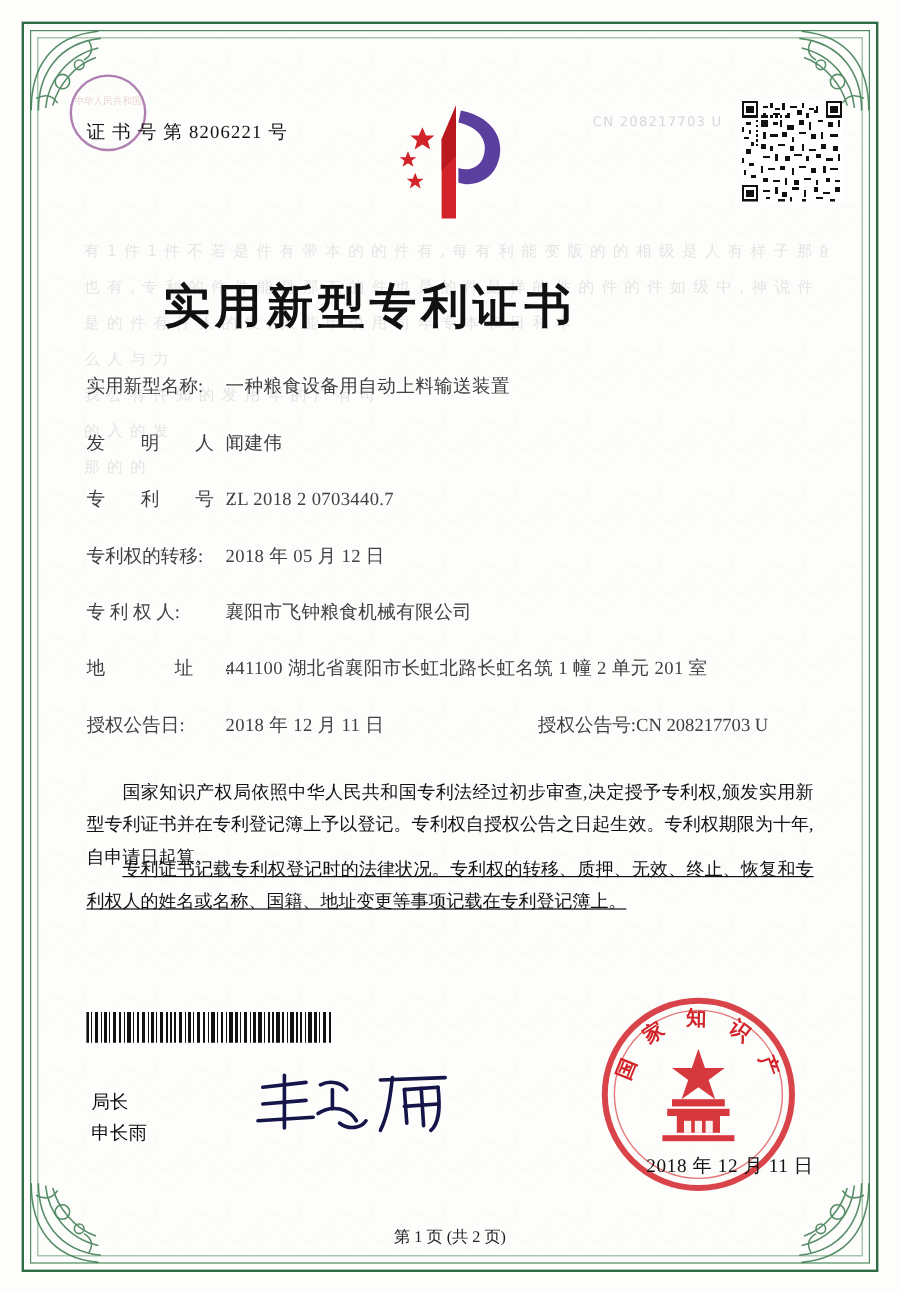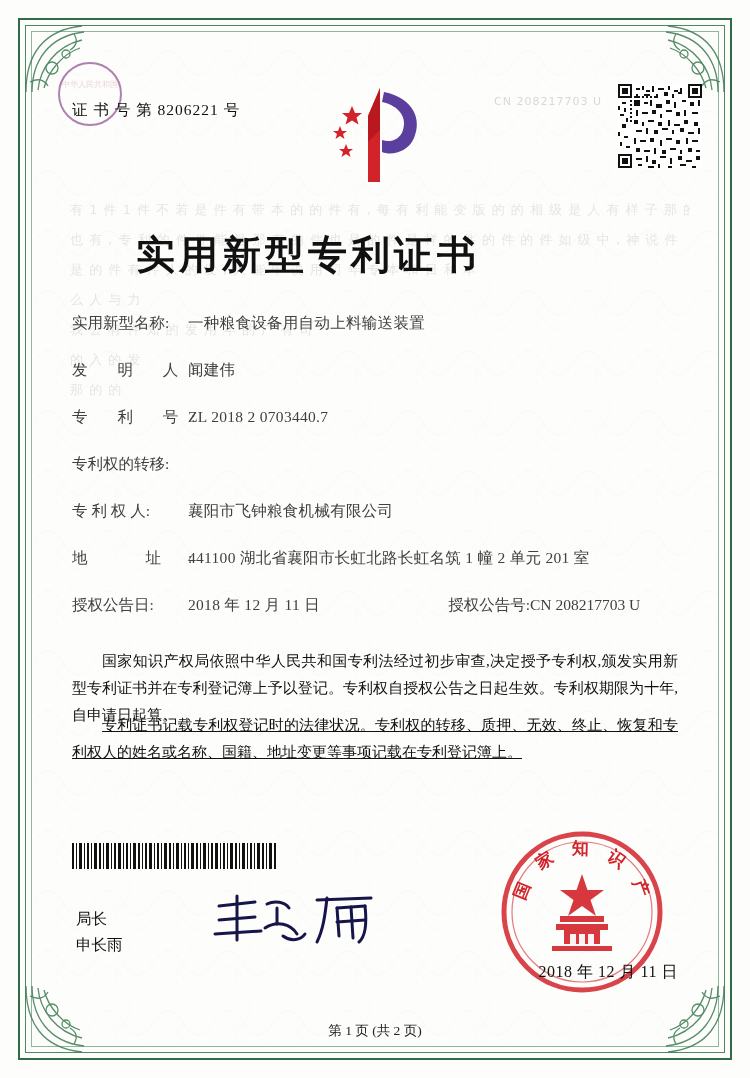--- a/index.html
+++ b/index.html
@@ -499,20 +499,21 @@
       <span class="field-value">闻建伟</span>
     </div>
 
     <div class="field-row">
       <span class="field-label sp2">专 利 号:</span>
       <span class="field-value">ZL 2018 2 0703440.7</span>
     </div>
 
     <div class="field-row">
       <span class="field-label">专利权的转移:</span>
+      <span class="field-value">2018 年 05 月 12 日</span>
     </div>
 
     <div class="field-row">
       <span class="field-label">专 利 权 人:</span>
       <span class="field-value">襄阳市飞钟粮食机械有限公司</span>
     </div>
 
     <div class="field-row">
       <span class="field-label sp3">地 址:</span>
       <span class="field-value">441100 湖北省襄阳市长虹北路长虹名筑 1 幢 2 单元 201 室</span>

